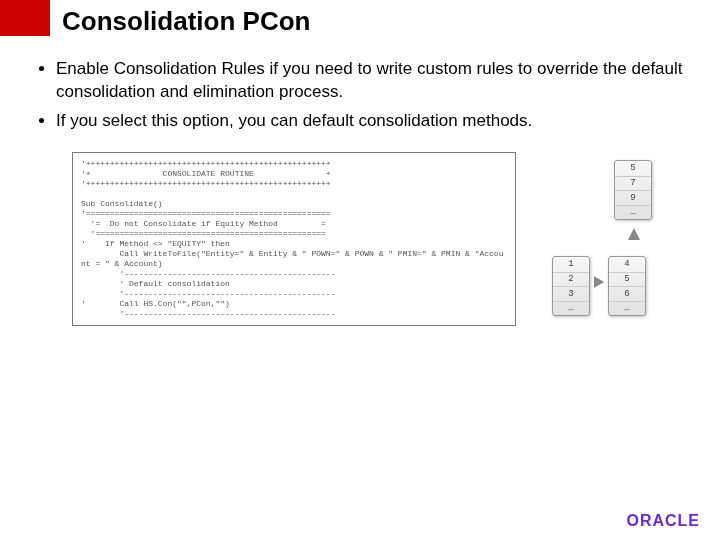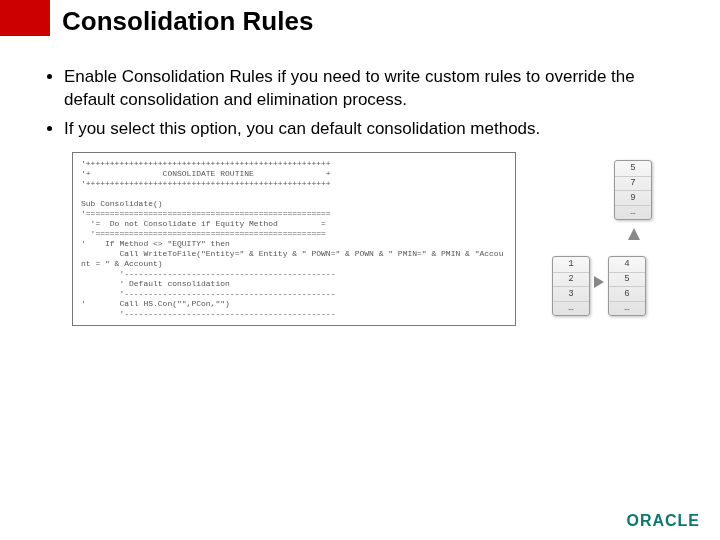--- a/index.html
+++ b/index.html
@@ -1,38 +1,38 @@
 <!DOCTYPE html>
 <html><head>
 <meta charset="utf-8">
 <style>
   html,body{margin:0;padding:0;width:720px;height:540px;background:#fff;font-family:Arial,Helvetica,sans-serif;color:#000;overflow:hidden}
   .red-bar{position:absolute;left:0;top:0;width:50px;height:36px;background:#c00}
   .title{position:absolute;left:62px;top:6px;font-size:26px;font-weight:bold}
   .bullets{position:absolute;left:28px;top:50px;right:20px;font-size:17px;line-height:1.35}
-  .bullets ul{margin:16px;padding-left:20px}
+  .bullets ul{margin:8px;padding-left:20px}
   .bullets li{margin-bottom:6px}
   .code-frame{position:absolute;left:72px;top:152px;width:426px;border:1px solid #777;padding:6px 8px;background:#fff}
   .code-frame pre{margin:0;font-family:"Courier New",monospace;font-size:8px;line-height:1.25;color:#555;white-space:pre-wrap;word-break:break-all}
-  .logo{position:absolute;right:20px;bottom:10px;font-family:Arial,sans-serif;font-weight:bold;font-size:16px;letter-spacing:1px;color:#0f766e}
+  .logo{position:absolute;right:20px;bottom:10px;font-family:Arial,sans-serif;font-weight:bold;font-size:16px;letter-spacing:1px;color:#6d28d9}
   .keypad{position:absolute;width:36px;height:58px;background:linear-gradient(#f7f7f7,#e2e2e2);border:1px solid #999;border-radius:3px;box-shadow:1px 1px 3px rgba(0,0,0,.25);display:grid;grid-template-columns:1fr;grid-template-rows:repeat(4,1fr);font-size:9px;font-family:"Courier New",monospace;color:#444;text-align:center}
   .keypad span{border-top:1px solid #ccc;display:flex;align-items:center;justify-content:center}
   .keypad span:first-child{border-top:none}
   #kp1{left:552px;top:256px}
   #kp2{left:608px;top:256px}
   #kp3{left:614px;top:160px}
   .arrow{position:absolute;width:0;height:0}
   .arrow1{left:594px;top:276px;border-left:10px solid #888;border-top:6px solid transparent;border-bottom:6px solid transparent}
   .arrow2{left:628px;top:228px;border-bottom:12px solid #888;border-left:6px solid transparent;border-right:6px solid transparent}
 </style>
 </head>
 <body>
 
 <div class="red-bar"></div>
-<div class="title">Consolidation Rules</div>
+<div class="title">Consolidation PCon</div>
 
 <div class="bullets">
   <ul>
     <li>Enable Consolidation Rules if you need to write custom rules to override the default consolidation and elimination process.</li>
     <li>If you select this option, you can default consolidation methods.</li>
   </ul>
 </div>
 
 <div class="code-frame">
   <pre>'+++++++++++++++++++++++++++++++++++++++++++++++++++

